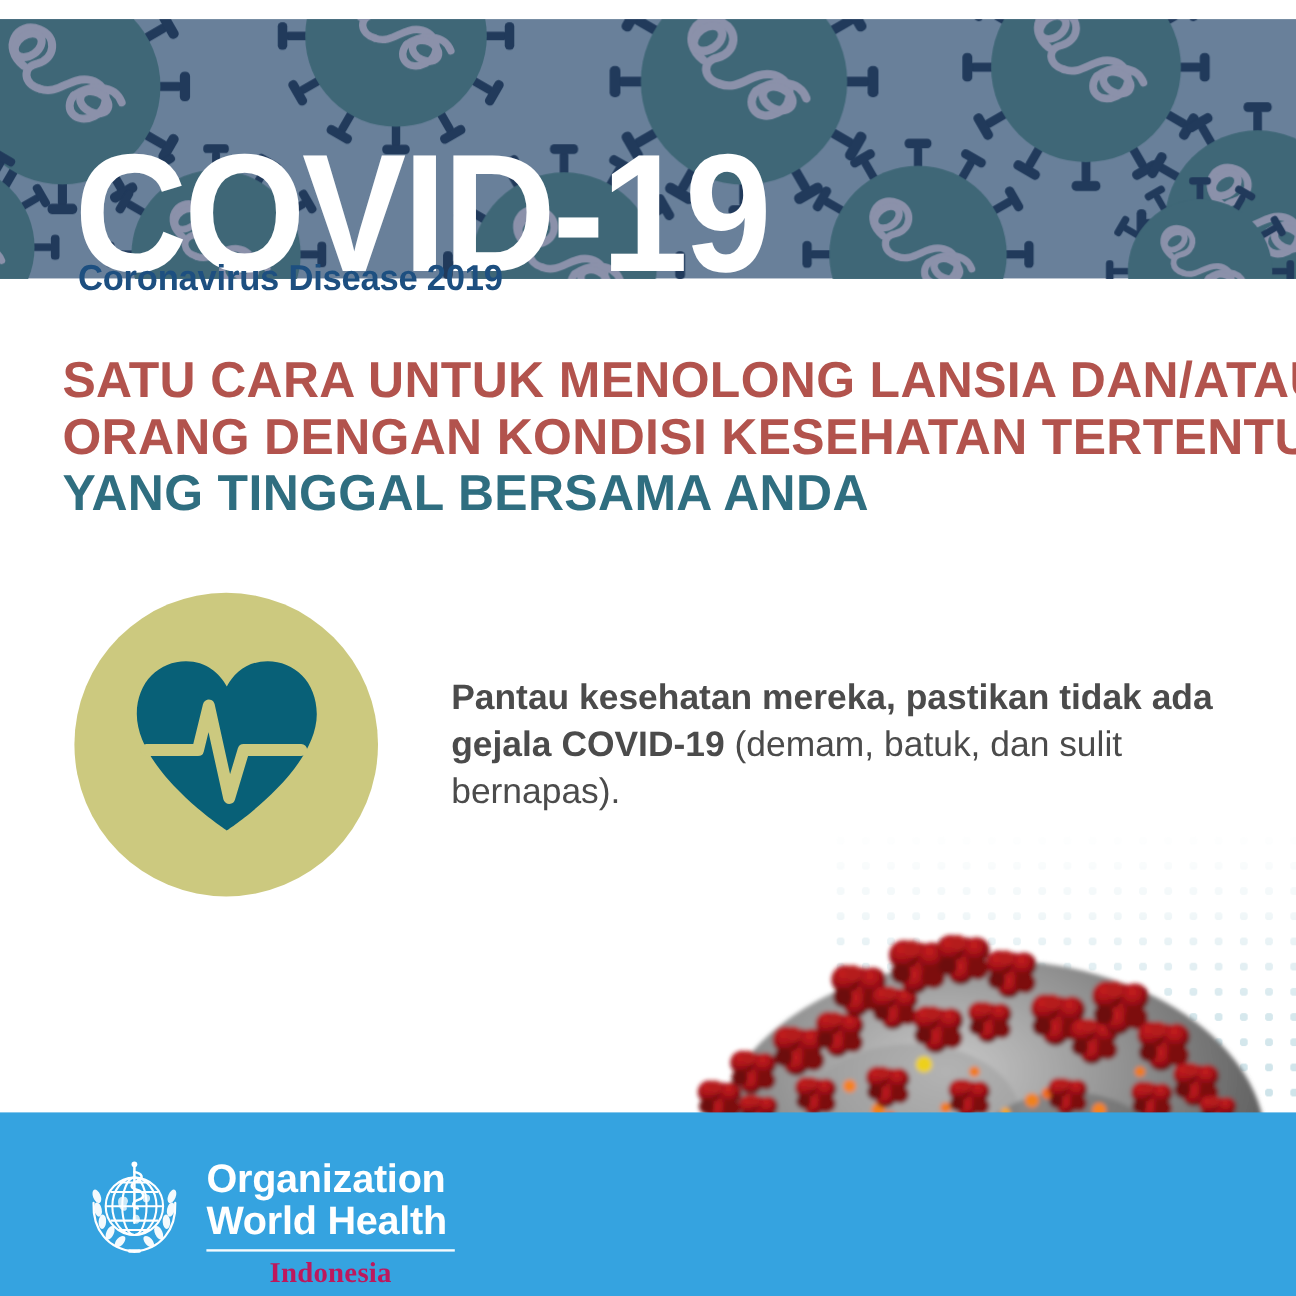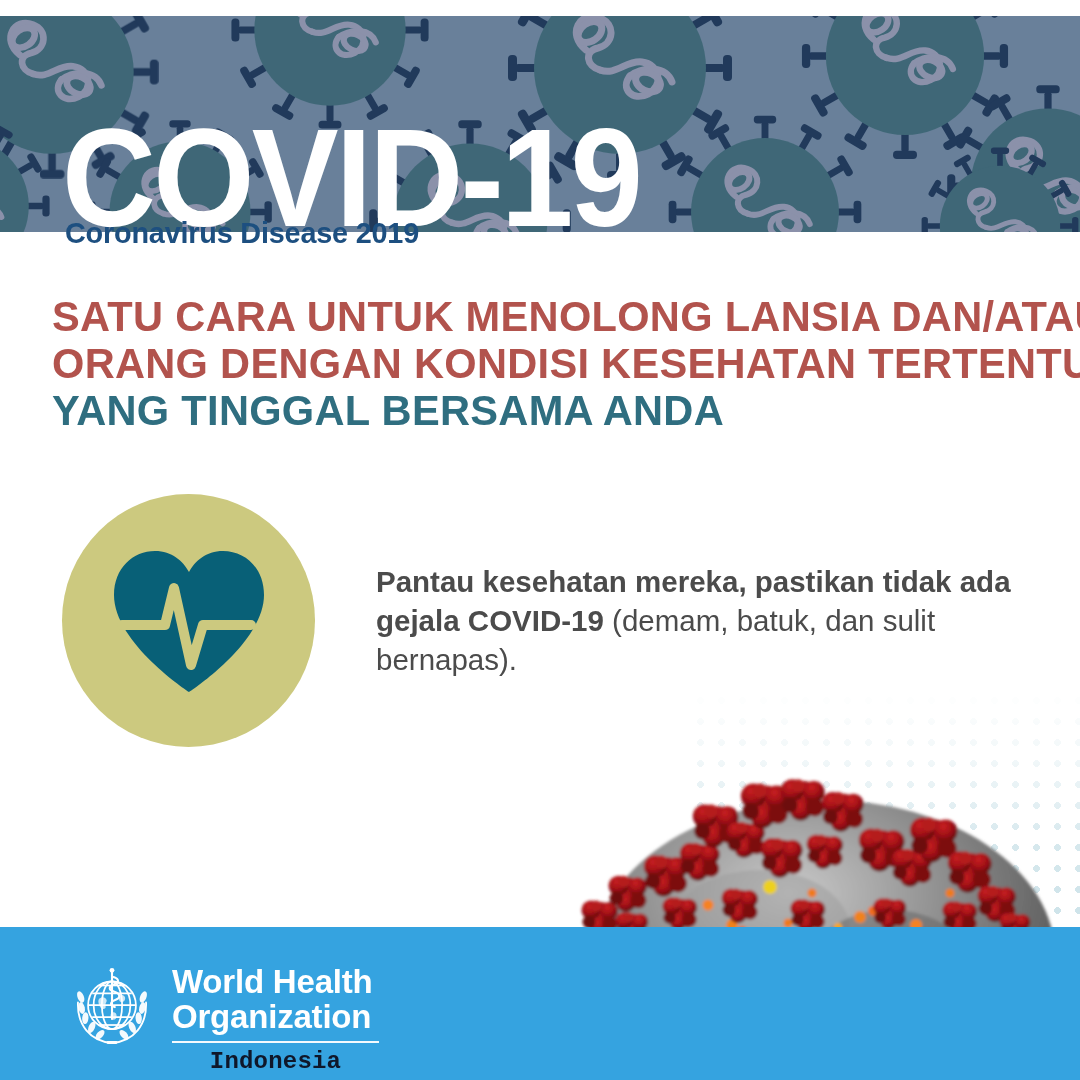--- a/index.html
+++ b/index.html
@@ -173,24 +173,24 @@
     white-space: nowrap;
   }
   #who-divider {
     height: 2px;
     background: #ffffff;
     margin: 7px 0 5px 0;
     width: 207px;
     opacity: 0.95;
   }
   #who-country {
-    font-family: Liberation Mono, monospace;
+    font-family: Liberation Serif, serif;
     font-size: 24px;
     font-weight: bold;
-    color: #0f172a;
+    color: #be185d;
     text-align: center;
     width: 207px;
     letter-spacing: 0.2px;
   }
 </style>
 </head>
 <body>
 
 <div id="poster">
 
@@ -563,20 +563,20 @@
         <ellipse cx="84" cy="38" rx="3.4" ry="6.5" transform="rotate(22 84 38)"></ellipse>
         <ellipse cx="83" cy="50" rx="3.4" ry="6.5" transform="rotate(12 83 50)"></ellipse>
         <ellipse cx="79" cy="61" rx="3.4" ry="6.5" transform="rotate(-4 79 61)"></ellipse>
         <ellipse cx="72" cy="71" rx="3.4" ry="6.5" transform="rotate(-24 72 71)"></ellipse>
         <ellipse cx="63" cy="79" rx="3.4" ry="6.2" transform="rotate(-42 63 79)"></ellipse>
       </g>
       <rect x="44" y="86" width="12" height="3" rx="1.5" fill="#ffffff"></rect>
     </svg>
 
     <div id="who-wordmark">
+      <div class="who-line">Organization</div>
       <div class="who-line">World Health</div>
-      <div class="who-line">Organization</div>
       <div id="who-divider"></div>
       <div id="who-country">Indonesia</div>
     </div>
   </div>
 
 </div>
 
 </body></html>

